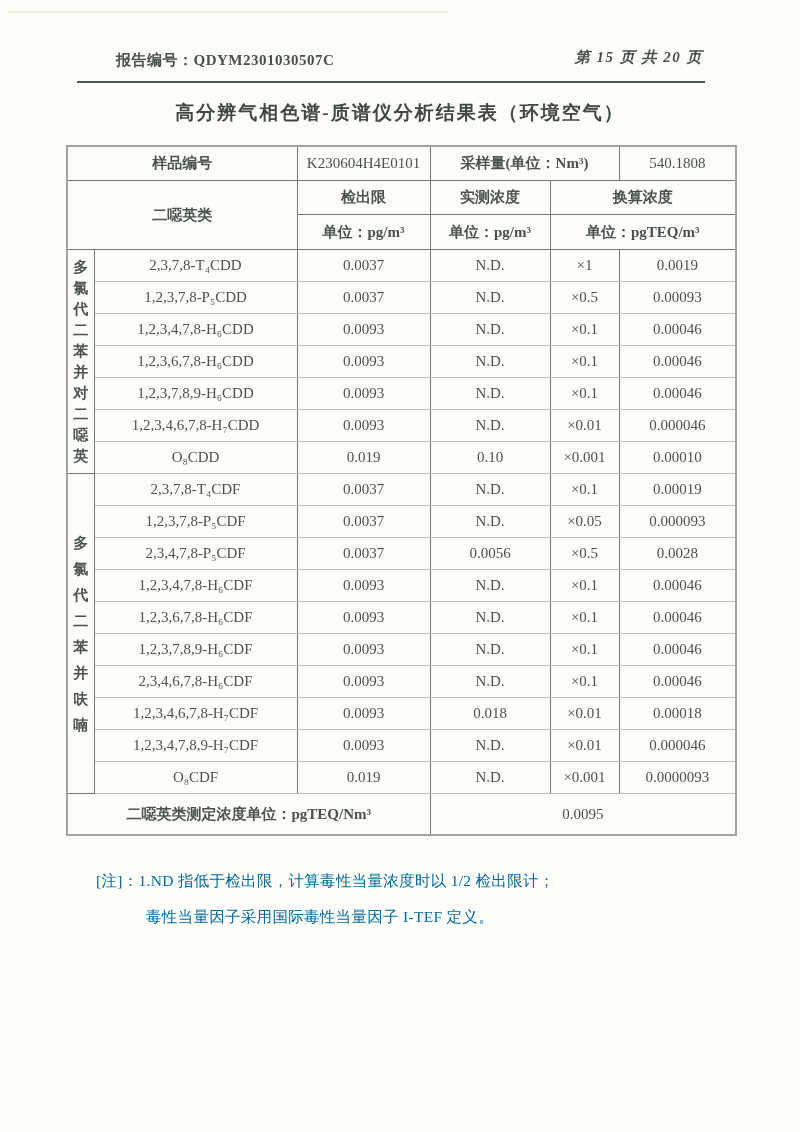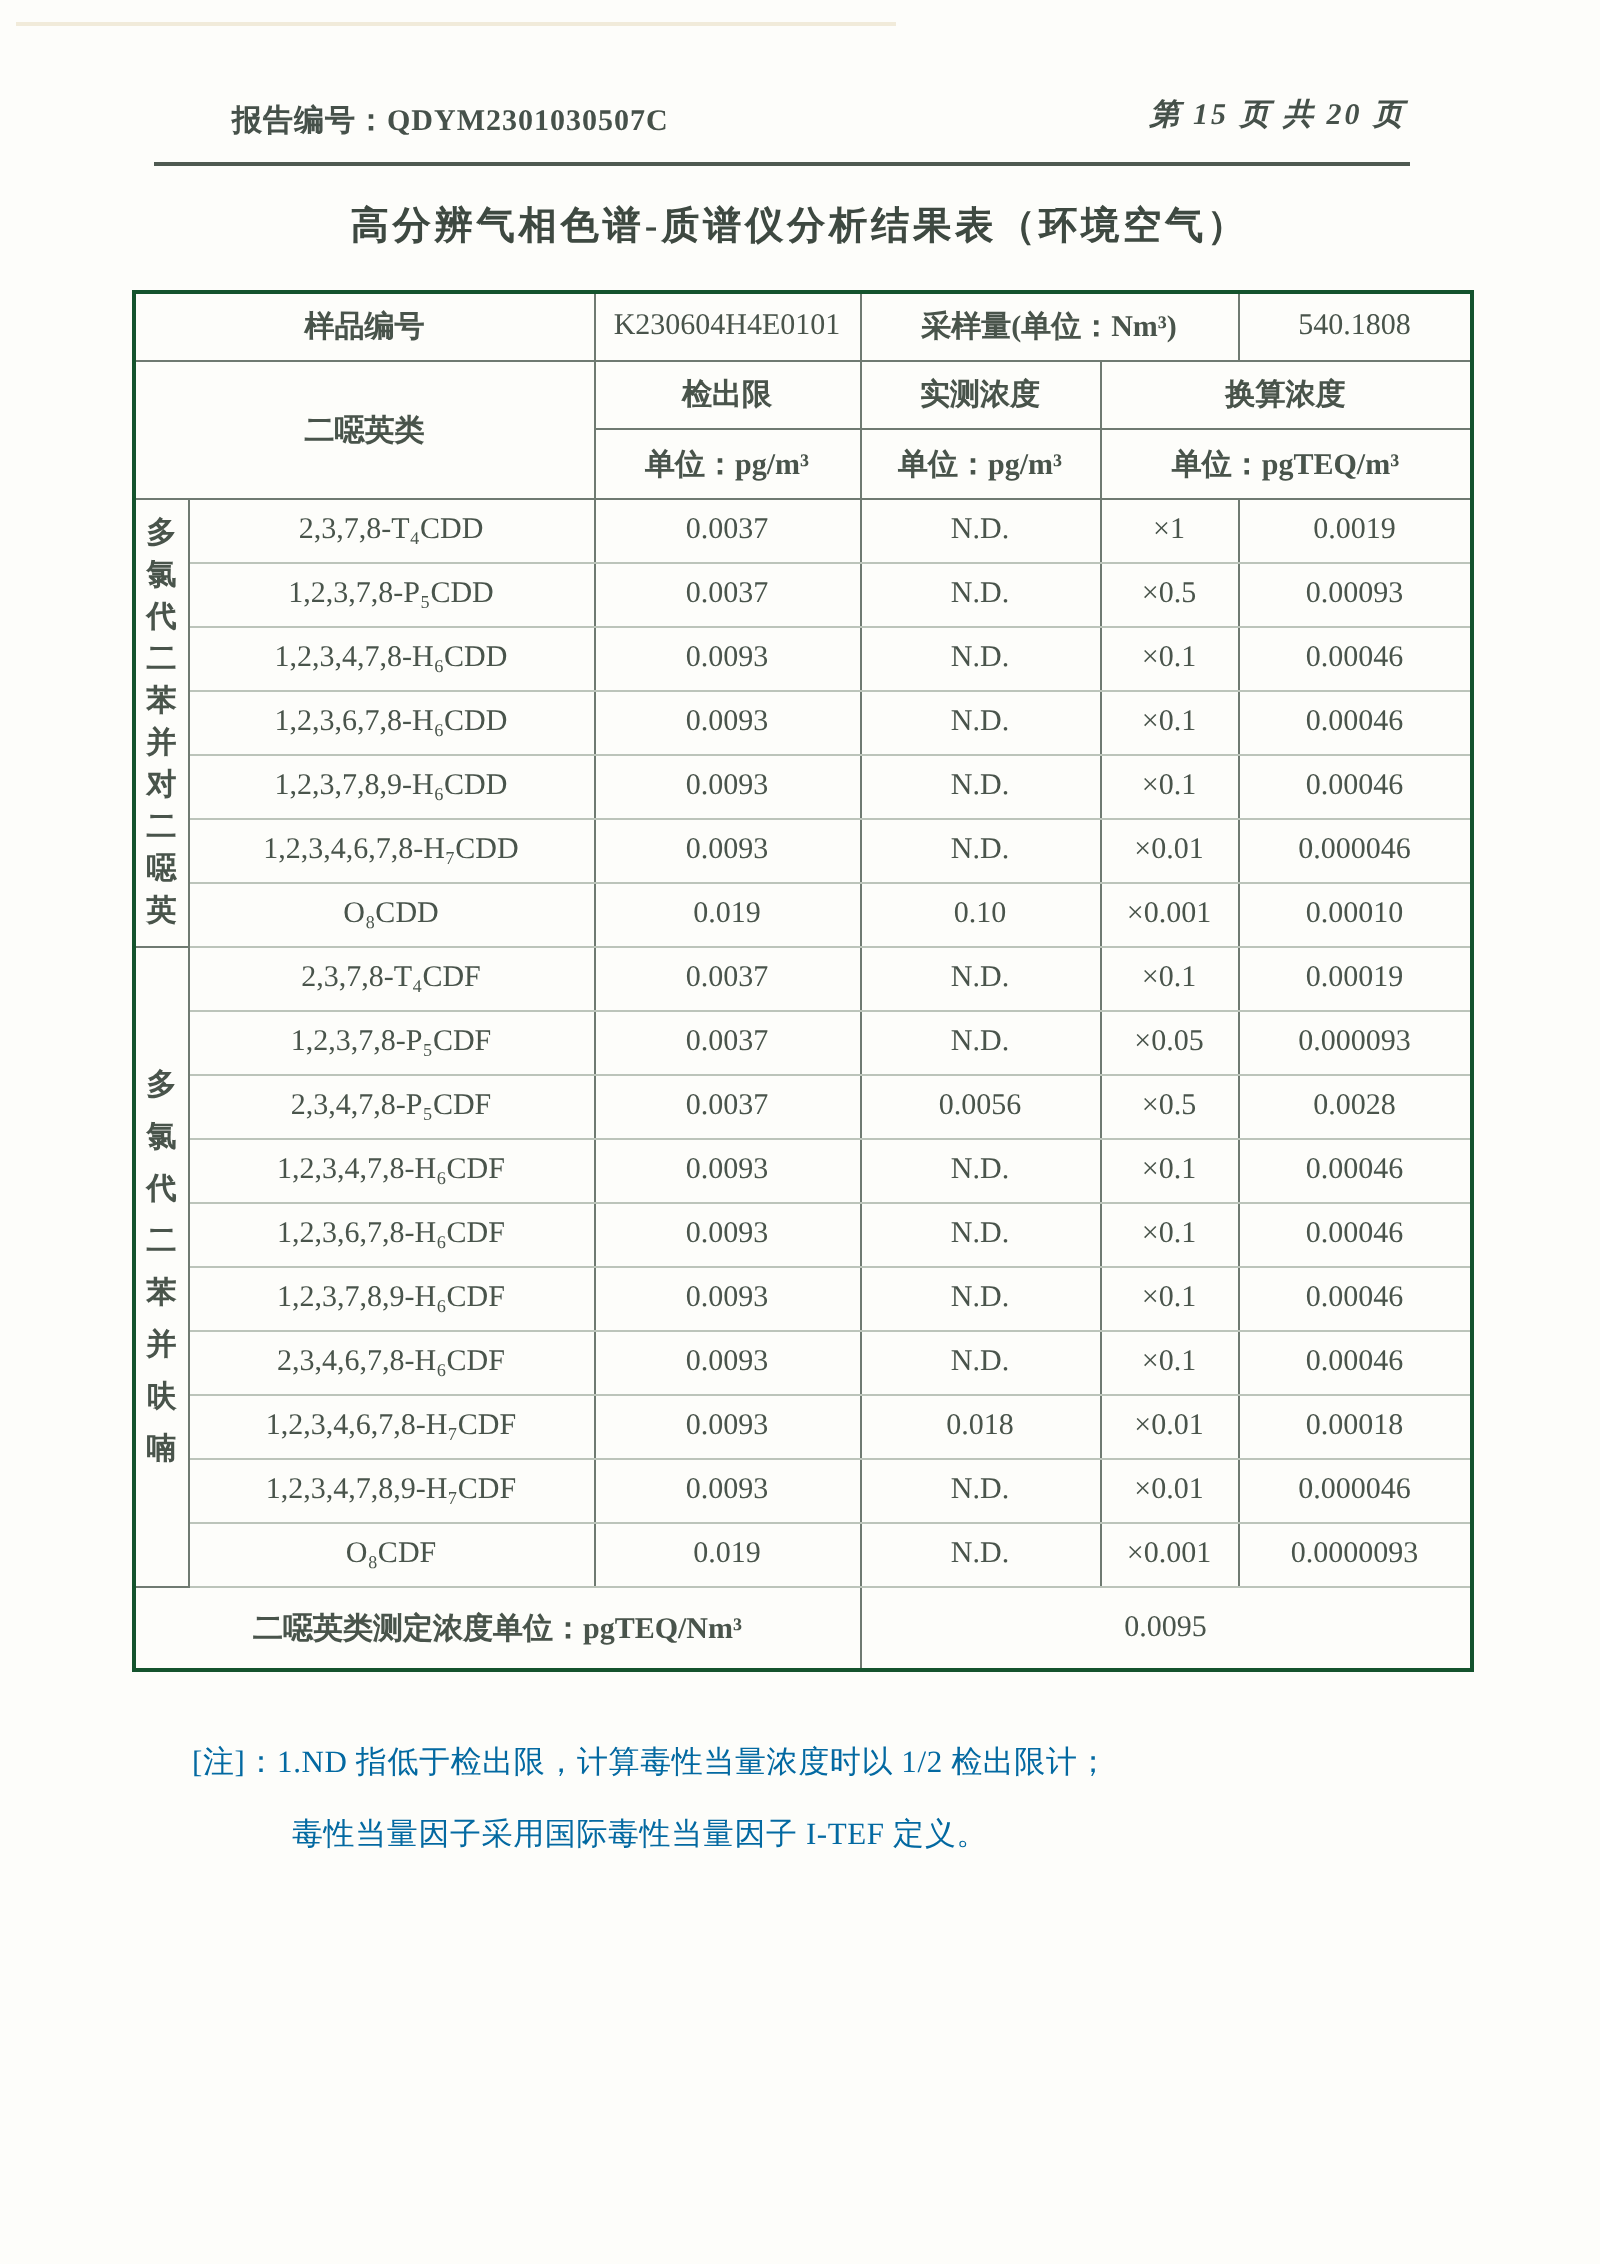--- a/index.html
+++ b/index.html
@@ -30,21 +30,21 @@
     position:absolute;left:0;top:100px;width:800px;
     text-align:center;font-size:19px;font-weight:bold;
     letter-spacing:2px;color:#3e4941;
   }
   table.results{
     position:absolute;left:66px;top:145px;
     border-collapse:collapse;table-layout:fixed;
     width:669px;
     font-size:15px;color:#49544b;
   }
-  table.results{border:2px solid #14532d;padding-left:41px;}
+  table.results{border:2px solid #a3a3a3;padding-left:41px;}
   table.results td{
     border:1.5px solid #6f7a71;
     text-align:center;vertical-align:middle;
     padding:0 2px;overflow:hidden;
   }
   tr.hrow td{height:33px;}
   tr.hrow2 td{height:34px;}
   tr.drow td{height:31px;}
   tr.frow td{height:40px;text-align:center;}
   

